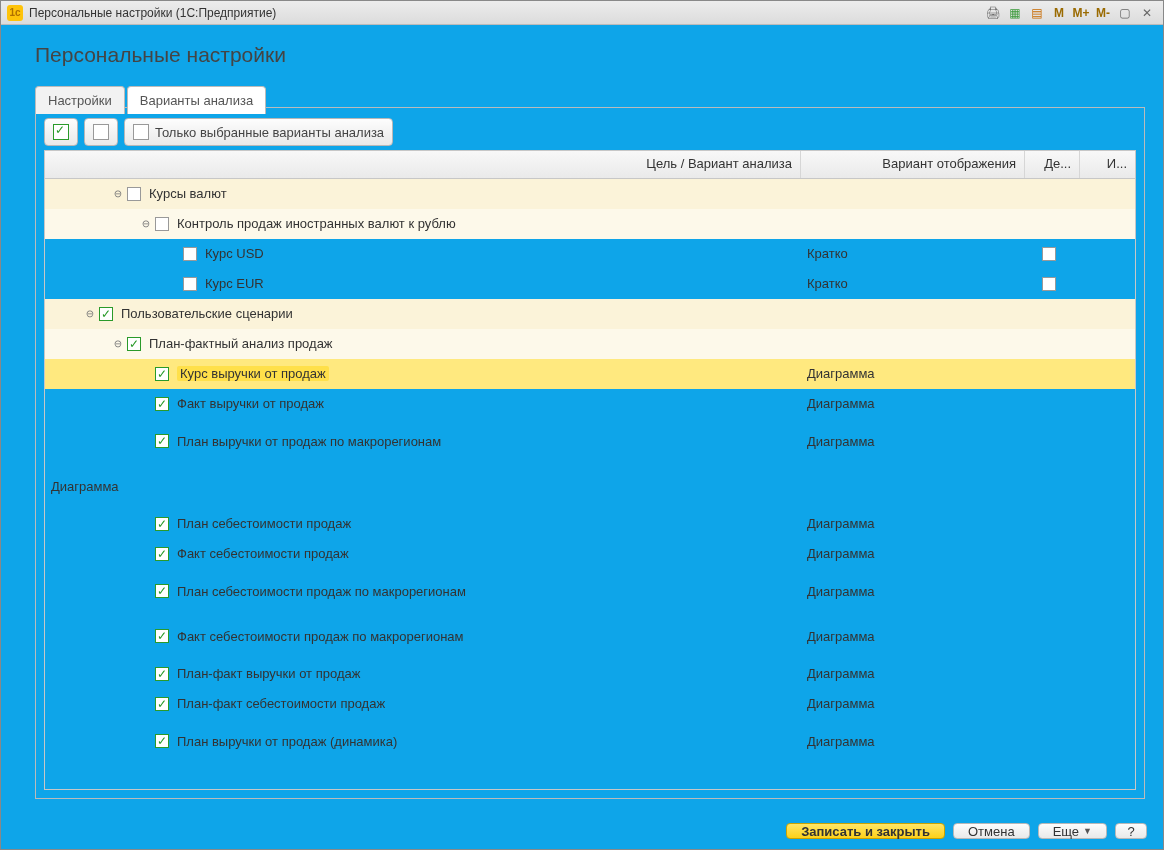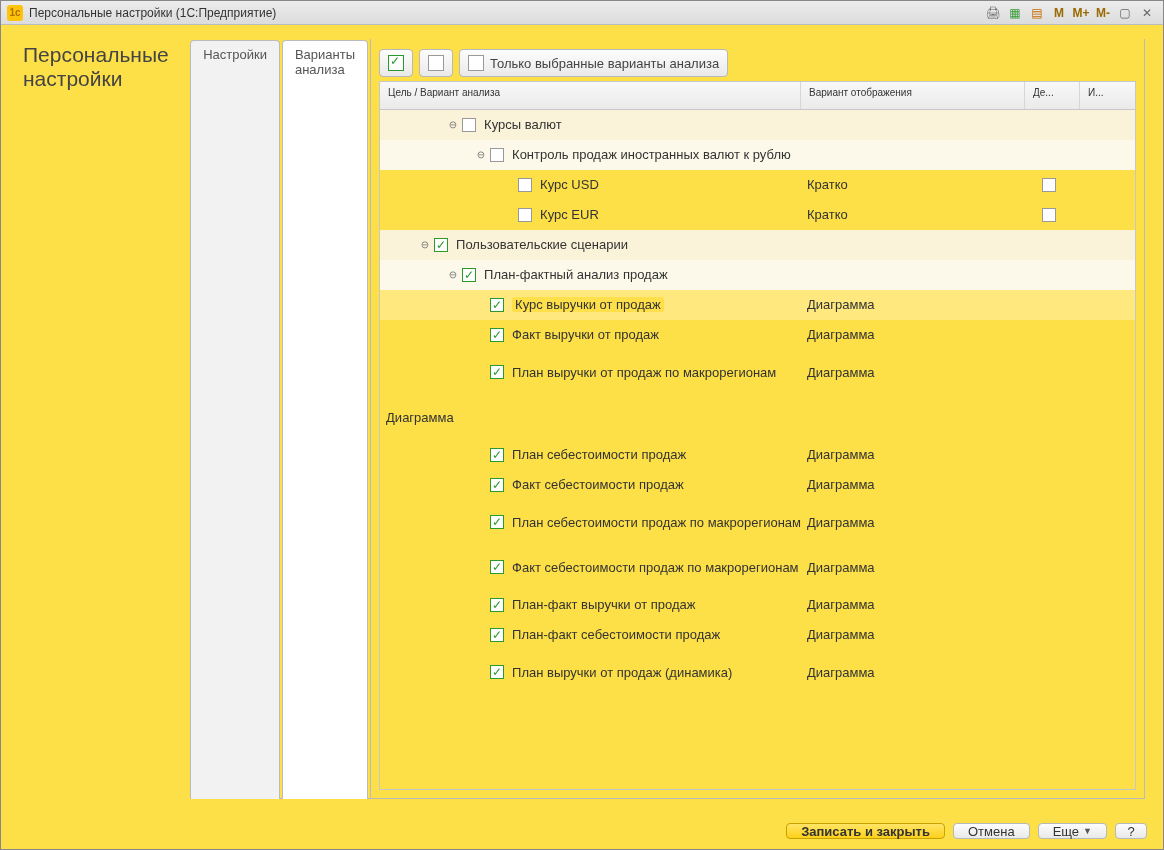--- a/index.html
+++ b/index.html
@@ -1,38 +1,38 @@
 <!DOCTYPE html>
 <html><head>
 <meta charset="utf-8">
 <style>
   * { box-sizing: border-box; }
   html, body { margin:0; padding:0; font-family: Arial, sans-serif; font-size:13px; color:#333; background:#fff; }
-  .window { width:1164px; height:850px; border:1px solid #888; display:flex; flex-direction:column; background:#fde047; }
+  .window { width:1164px; height:850px; border:1px solid #888; display:flex; flex-direction:column; background:#0ea5e9; }
   .titlebar { height:24px; background:linear-gradient(#ececec,#dcdcdc); display:flex; align-items:center; padding:0 6px; font-size:12px; color:#333; border-bottom:1px solid #bbb; }
   .titlebar .logo { width:16px; height:16px; background:#fec30a; border-radius:3px; margin-right:6px; display:flex; align-items:center; justify-content:center; font-size:10px; font-weight:bold; color:#b07000; }
   .titlebar .title { flex:1; }
   .titlebar .tbbtn { width:20px; height:18px; margin-left:2px; display:flex; align-items:center; justify-content:center; font-size:12px; cursor:pointer; color:#666; }
   .titlebar .tbbtn.m { font-weight:bold; color:#9a6a00; }
-  .content { flex:1; padding:14px 18px 14px 22px; display:flex; flex-direction:row; overflow:hidden; }
+  .content { flex:1; padding:14px 18px 14px 34px; display:flex; flex-direction:column; overflow:hidden; }
   .page-title { font-size:21px; color:#444; margin:4px 0 12px 0; }
   .tabs { display:flex; border-bottom:1px solid #bbb; }
-  .tab { padding:6px 12px; border:1px solid #bbb; border-bottom:none; background:#f2f2f2; margin-right:2px; border-radius:4px 4px 0 0; cursor:pointer; color:#555; position:relative; top:1px; }
+  .tab { padding:6px 12px; border:1px solid #bbb; border-bottom:none; background:#f2f2f2; margin-right:2px; border-radius:4px 4px 0 0; cursor:pointer; color:#555; position:relative; top:7px; }
   .tab.active { background:#fff; font-weight:normal; }
   .tabpanel { flex:1; border:1px solid #bbb; border-top:none; display:flex; flex-direction:column; padding:10px 8px 8px 8px; min-height:0; }
   .toolbar { display:flex; gap:6px; margin-bottom:4px; }
   .tbutton { height:28px; padding:0 8px; border:1px solid #b8b8b8; border-radius:4px; background:linear-gradient(#fdfdfd,#e9e9e9); display:flex; align-items:center; gap:6px; cursor:pointer; font-size:13px; color:#444; }
   .tbutton .ico { width:16px; height:16px; display:inline-block; }
   .ico-checkgreen { background:#fff; box-shadow: inset 0 0 0 1px #2a9a2a; position:relative; }
   .ico-checkgreen::after { content:'✓'; color:#2a9a2a; font-size:12px; position:absolute; left:2px; top:-1px; }
   .ico-uncheck { background:#fff; box-shadow: inset 0 0 0 1px #999; }
   .ico-box { background:#fff; box-shadow: inset 0 0 0 1px #999; }
 
   .grid-wrap { flex:1; border:1px solid #c7c7c7; display:flex; flex-direction:column; min-height:0; }
-  .grid-header { display:flex; background:linear-gradient(#f8f8f8,#eaeaea); border-bottom:1px solid #c7c7c7; height:28px; font-size:10px; }
+  .grid-header { display:flex; background:linear-gradient(#f8f8f8,#eaeaea); border-bottom:1px solid #c7c7c7; height:28px; font-size:13px;text-align:right; }
   .gh-cell { padding:5px 8px; border-right:1px solid #d6d6d6; overflow:hidden; text-overflow:ellipsis; white-space:nowrap; }
   .gh1 { flex:1; }
   .gh2 { width:224px; }
   .gh3 { width:55px; }
   .gh4 { width:55px; border-right:none; }
   .grid-body { flex:1; overflow-y:auto; overflow-x:hidden; }
   .row { display:flex; height:30px; align-items:stretch; border-bottom:1px solid transparent; }
   .row.tall { height:45px; }
   .row .c1 { flex:1; display:flex; align-items:center; padding-left:8px; }
   .row .c2 { width:224px; display:flex; align-items:center; padding-left:6px; }

